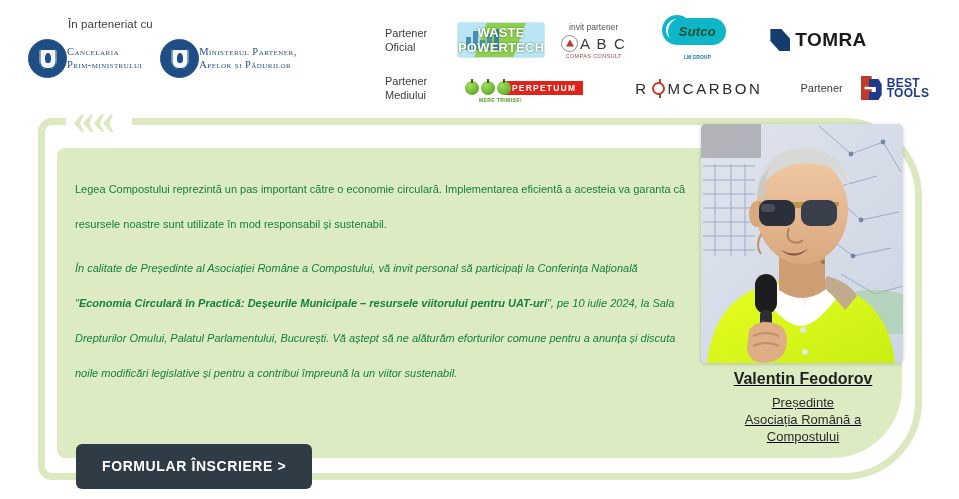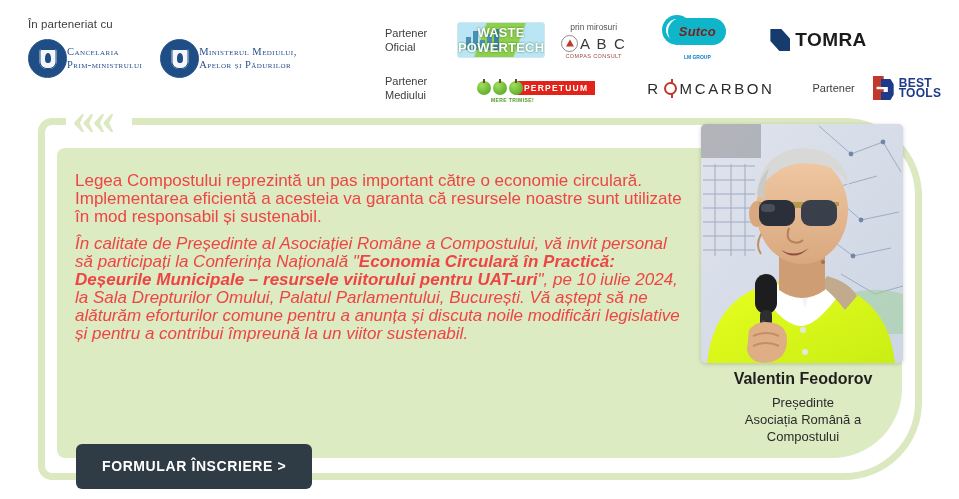--- a/index.html
+++ b/index.html
@@ -18,20 +18,21 @@
     background: #ffffff;
   }
 
   .partner-left {
     position: absolute; left: 28px; top: 18px;
     width: 340px;
   }
   .in-parteneriat {
     font-size: 11.5px; color: #3d3d3d; letter-spacing: .1px;
     margin-bottom: 9px;
+    margin-left: 40px;
   }
   .gov-row { display: flex; align-items: center; gap: 18px; }
   .gov-block { display: flex; align-items: center; gap: 0; }
   .gov-seal {
     width: 39px; height: 39px; border-radius: 50%;
     background: radial-gradient(circle at 50% 45%, #ffffff 0 26%, #1f4e87 28% 100%);
     border: 1.2px solid #1f4e87;
     position: relative; flex: none;
   }
   .gov-seal::before {
@@ -112,34 +113,34 @@
   .logo-sutco { margin-left: 42px; position: relative; flex:none; text-align:center; }
   .sutco-ring {
     width: 58px; height: 27px; border-radius: 14px;
     background:#0fb5c9; position:relative; display:flex; align-items:center; justify-content:center;
   }
   .sutco-ring::before{
     content:""; position:absolute; left:-6px; top:-3px;
     width:22px;height:22px;border-radius:50%;
     border:4px solid #0fb5c9; border-right-color:transparent;
   }
-  .sutco-word { font-size: 13px; font-weight:bold; color:#7f1d1d; font-style:italic; letter-spacing:.2px; }
+  .sutco-word { font-size: 13px; font-weight:bold; color:#14532d; font-style:italic; letter-spacing:.2px; }
   .sutco-sub { font-size: 5px; color:#0a7ac4; font-weight:bold; margin-top:2px; }
 
   
   .logo-tomra { display:flex; align-items:center; gap:5px; margin-left:44px; flex:none; }
   .tomra-mark {
     width: 20px; height: 22px; flex:none;
     background:#163c6e;
     clip-path: polygon(0 0, 55% 0, 100% 45%, 100% 100%, 45% 100%, 0 55%);
   }
   .tomra-txt { font-size: 19px; font-weight: bold; color:#1b1b1b; letter-spacing:.4px; }
 
   
-  .logo-perp { margin-left: 20px; display:flex; align-items:center; flex:none; position:relative; }
+  .logo-perp { margin-left: 8px; display:flex; align-items:center; flex:none; position:relative; }
   .apples { display:flex; gap:2px; align-items:center; }
   .apple {
     width: 14px; height: 14px; border-radius:50%;
     background: radial-gradient(circle at 35% 30%, #9fe05a, #4d9b22);
     position:relative;
   }
   .apple::after{ content:""; position:absolute; left:6px; top:-2px; width:1.5px;height:4px;background:#6b4a1d; }
   .perp-tag {
     background:#e2231a; color:#fff; font-size:8.5px; font-weight:bold;
     padding:2px 7px; letter-spacing:1.2px; margin-left:-6px;
@@ -194,39 +195,40 @@
   
   .card {
     position:absolute; left: 57px; top: 148px;
     width: 845px; height: 310px;
     background:#dcebc2; border-radius: 8px 70px 70px 8px;
   }
 
   .quote-body {
     position:absolute; left: 75px; top: 172px;
     width: 612px;
-    font-size: 17px; line-height: 18px; color:#ef4444;
+    font-size: 11px; line-height: 35px; color:#15803d;
   }
   .quote-body p + p { margin-top: 9px; font-style: italic; }
   .quote-body b { font-weight: bold; }
 
   
   .portrait {
     position:absolute; left: 701px; top: 124px;
     width: 202px; height: 239px;
     border-radius: 5px;
     overflow:hidden;
     background:#cfd6e2;
     box-shadow: 0 1px 4px rgba(0,0,0,.18);
   }
   .portrait svg { display:block; }
 
   .person {
     position:absolute; left: 690px; top: 370px; width: 226px;
     text-align:center;
+    text-decoration:underline;
   }
   .person-name { font-size: 16px; font-weight: bold; color:#1f1f1f; }
   .person-role { font-size: 13px; line-height: 17px; color:#2b2b2b; margin-top: 6px; }
 
   
   .cta {
     position:absolute; left: 76px; top: 444px;
     background:#2f3b45; color:#ffffff;
     font-size: 14px; font-weight: bold; letter-spacing:.6px;
     padding: 14px 26px 15px 26px;
@@ -248,21 +250,21 @@
         <span class="gov-seal"></span>
         <span class="gov-text">
           <span>Cancelaria</span><br>
           <span>Prim-ministrului</span>
         </span>
       </div>
 
       <div class="gov-block">
         <span class="gov-seal"></span>
         <span class="gov-text">
-          <span>Ministerul Mediului,</span><br>
+          <span>Ministerul Partener,</span><br>
           <span>Apelor și Pădurilor</span>
         </span>
       </div>
 
     </div>
   </div>
 
   <div class="partner-right">
 
     <div class="prow">
@@ -276,21 +278,21 @@
           <i style="height:13px"></i>
             <i style="height:19px"></i>
             <i style="height:10px"></i>
             <i style="height:16px"></i>
             <i style="height:21px;background:#3f7fa8"></i>
         </span>
         <span class="wtxt">WASTE POWERTECH</span>
       </div>
 
       <div class="prin-block">
-        <div class="prin-label">prin mirosuri</div>
+        <div class="prin-label">invit partener</div>
         <div class="logo-abc">
           <span class="abc-mark"></span>
           <span class="abc-letters">A B C</span>
         </div>
         <div class="abc-sub">COMPAS CONSULT</div>
       </div>
 
 
       <div class="logo-sutco">
         <span class="sutco-ring">

